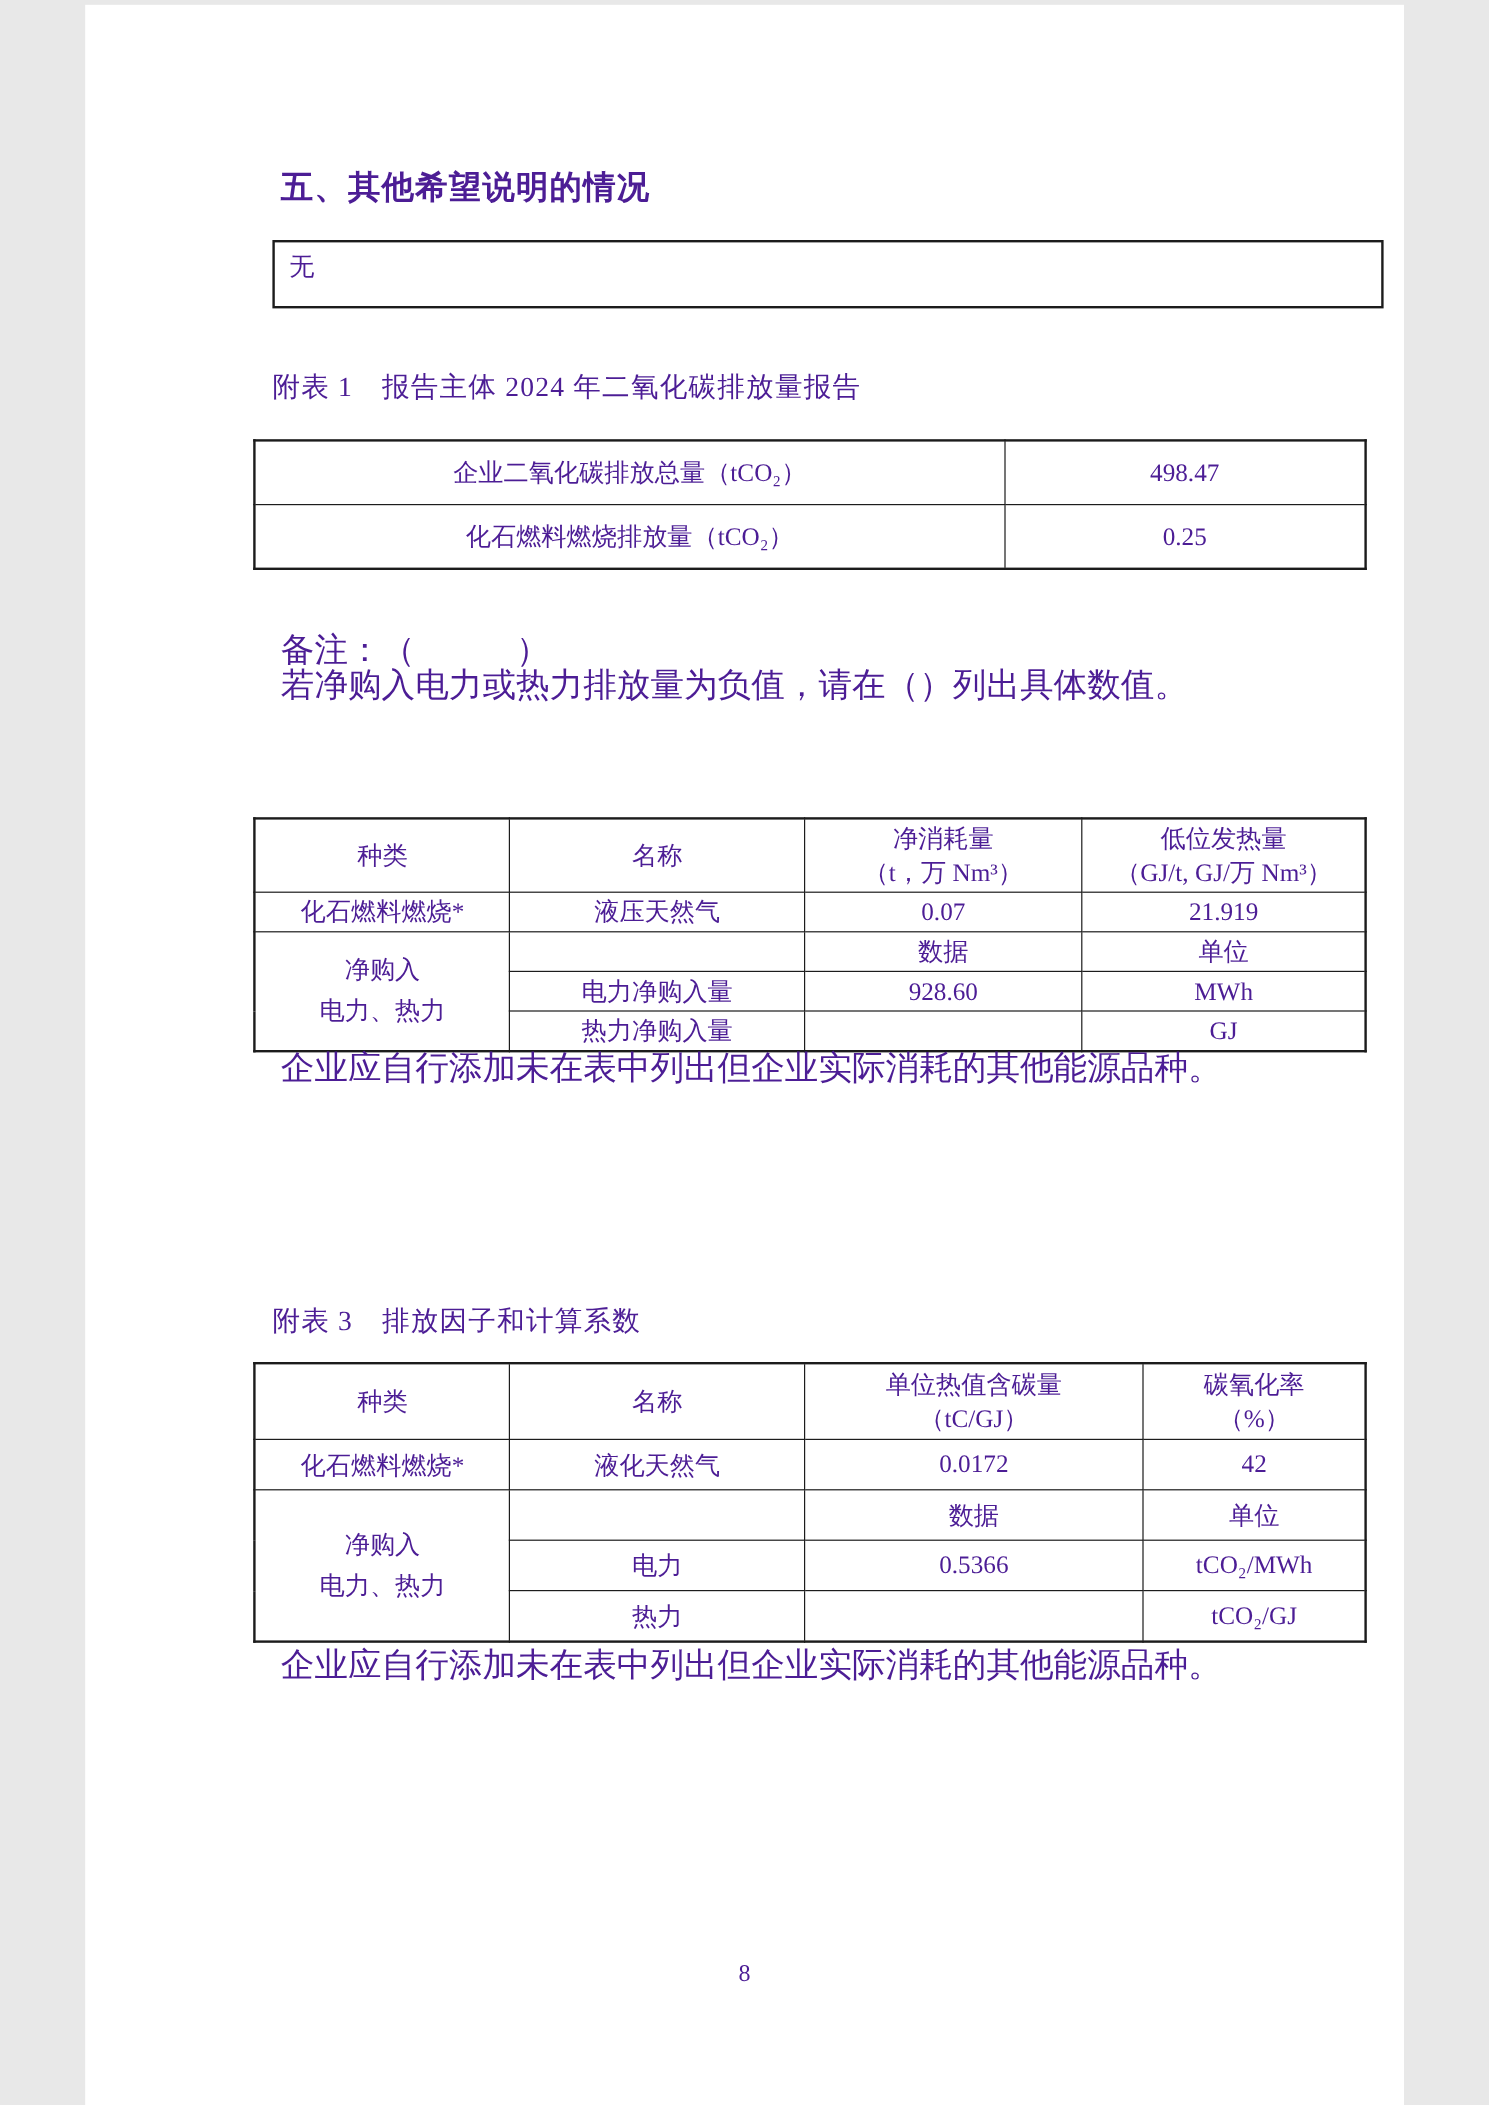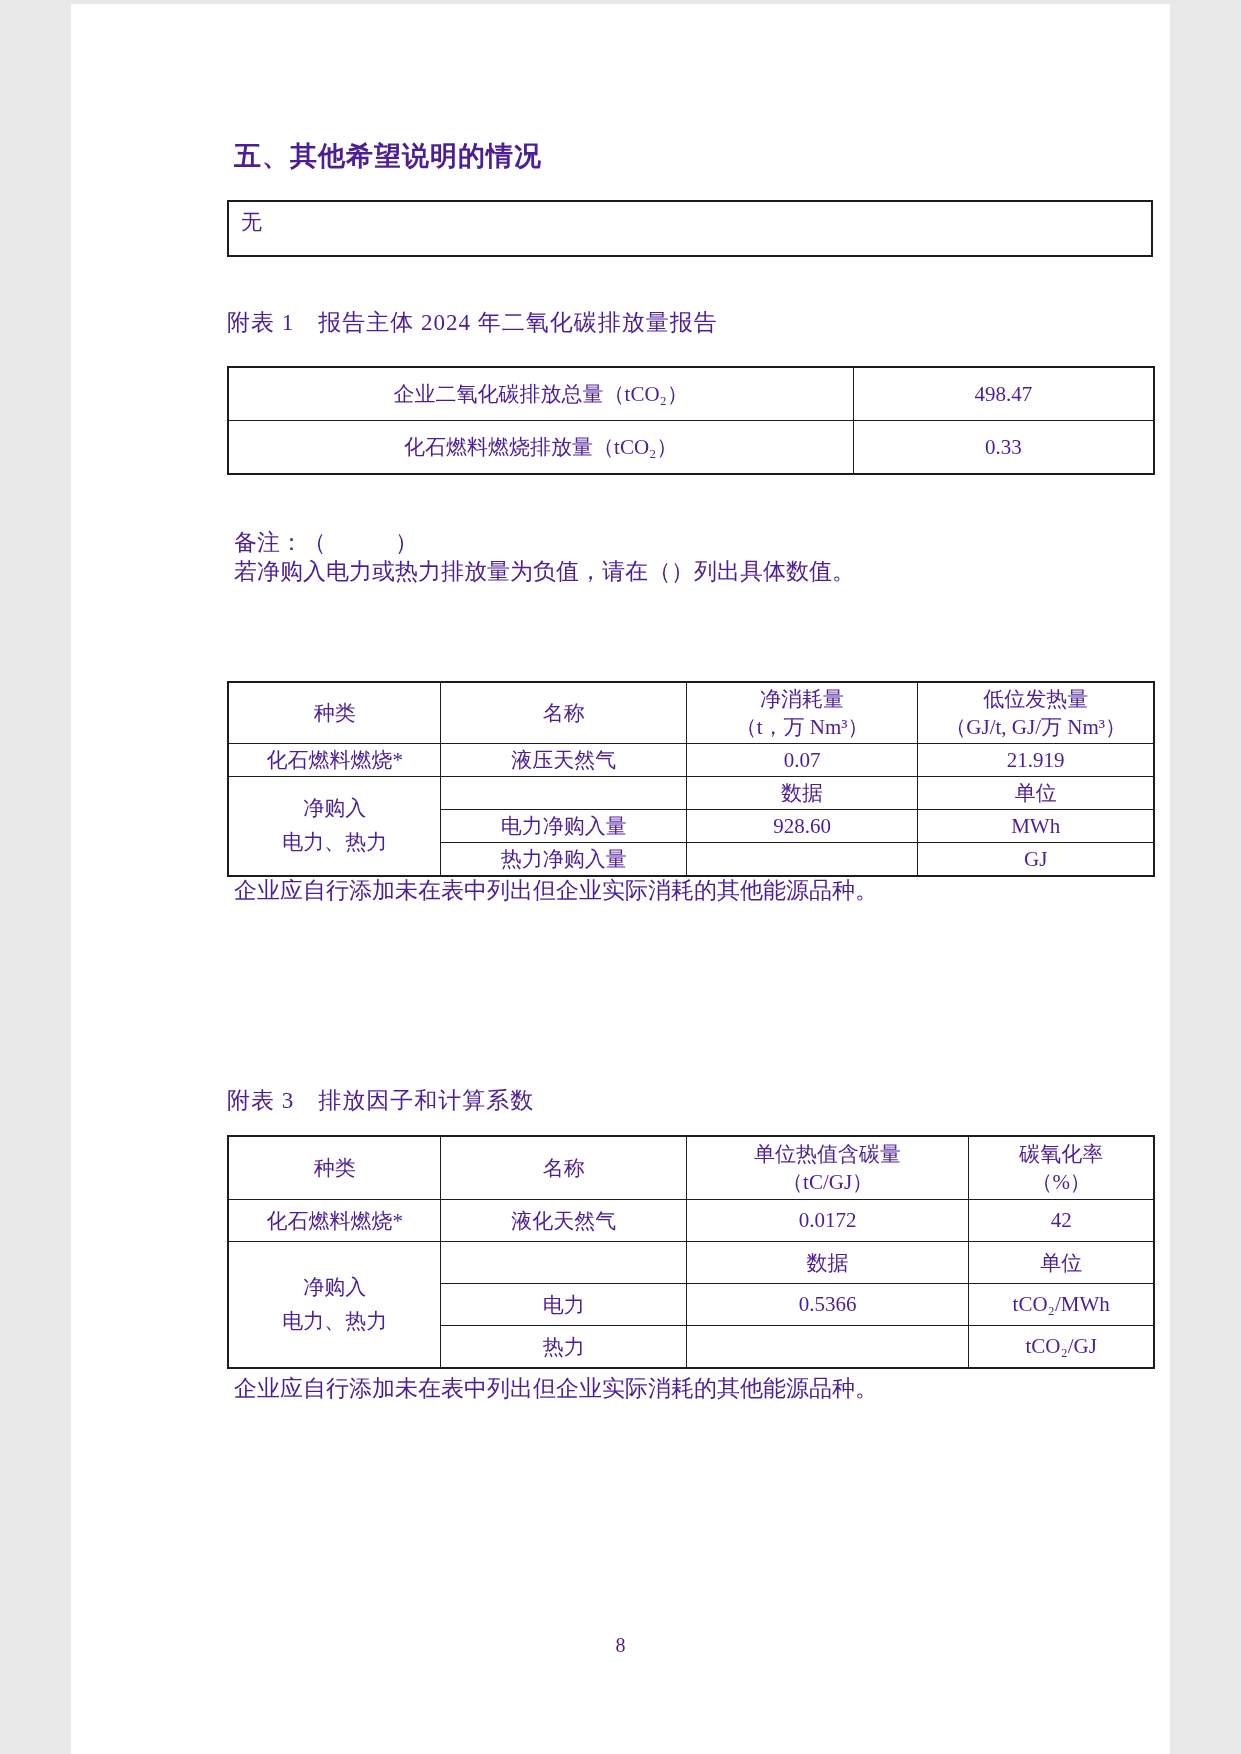--- a/index.html
+++ b/index.html
@@ -40,21 +40,21 @@
     text-align: left;
     font-size: 23px;
     letter-spacing: 1px;
   }
   .t1-title { top: 303px; }
   .t2-title { top: 626px; }
   .t3-title { top: 1081px; }
 
   table.doc {
     position: absolute;
-    left: 156px;
+    left: 140px;
     width: 928px;
     border-collapse: collapse;
     table-layout: fixed;
     border: 2.2px solid #1c1c1c;
   }
   table.doc td {
     border: 1.6px solid #1c1c1c;
     text-align: center;
     vertical-align: middle;
     font-size: 21px;
@@ -68,21 +68,21 @@
   .t2 .hdr td { height: 60px; }
   .t2 .row td { height: 32px; }
   .t3 .hdr td { height: 62px; }
   .t3 .row td { height: 41px; }
   .hdr .two-line div { line-height: 1.35; }
   .merge-cell div { line-height: 1.6; }
 
   .note-block {
     position: absolute;
     left: 163px;
-    font-size: 23px;
+    font-size: 28px;
     line-height: 29px;
   }
   .n1 { top: 524px; }
   .n2 { top: 872px; }
   .n3 { top: 1370px; }
 
   .page-number {
     position: absolute;
     left: 0;
     top: 1630px;
@@ -109,21 +109,21 @@
         <col style="width:67.5%">
         <col style="width:32.5%">
       </colgroup>
     <tbody>
       <tr>
         <td>企业二氧化碳排放总量（tCO₂）</td>
         <td>498.47</td>
       </tr>
       <tr>
         <td>化石燃料燃烧排放量（tCO₂）</td>
-        <td>0.33</td>
+        <td>0.25</td>
       </tr>
     </tbody>
   </table>
 
   <div class="note-block n1">
     <div>备注：（　　　）</div>
     <div>若净购入电力或热力排放量为负值，请在（）列出具体数值。</div>
   </div>
 
 

